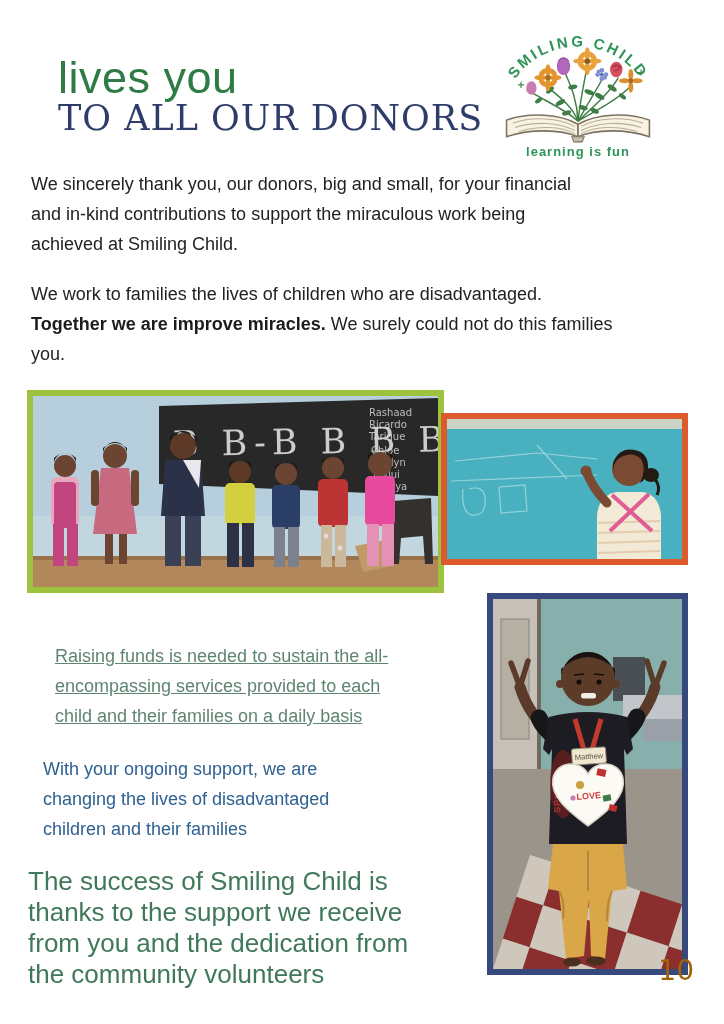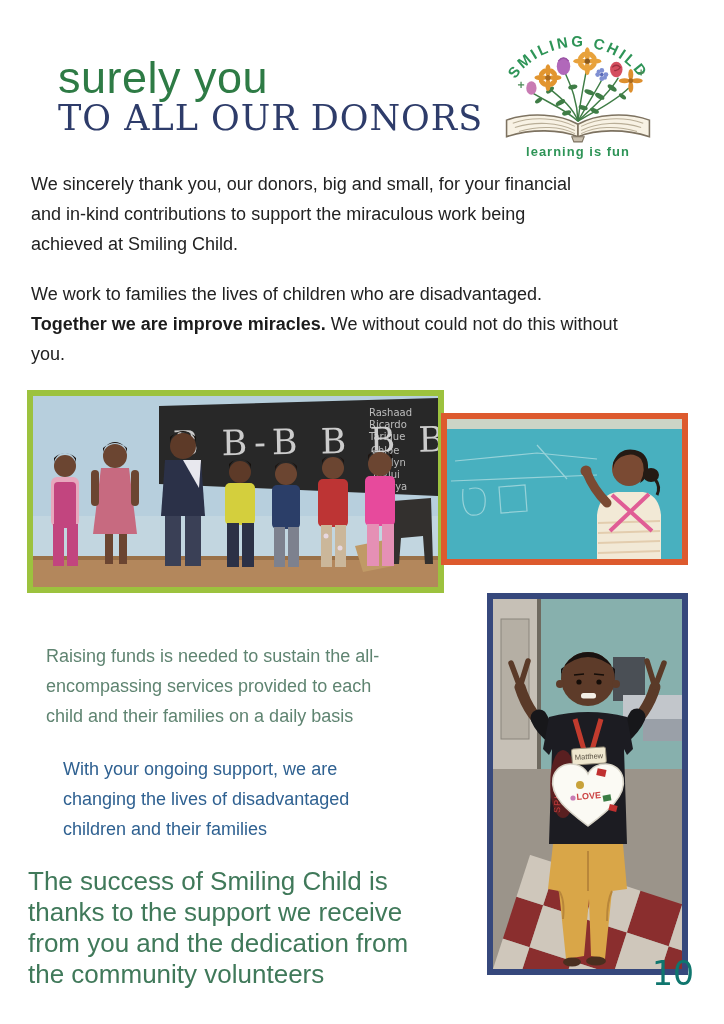--- a/index.html
+++ b/index.html
@@ -16,44 +16,44 @@
     position:absolute;left:58px;top:101px;
     font-family:"DejaVu Serif",serif;font-size:35px;font-weight:400;
     letter-spacing:1px;color:#2e3c6a;line-height:1.0;white-space:nowrap;
   }
   .logo{position:absolute;left:490px;top:28px;width:176px;height:130px;}
   
   .para{position:absolute;font-size:18px;line-height:30px;color:#222;}
   .p1{left:31px;top:169px;width:690px;}
   .p2{left:31px;top:279px;width:690px;}
   .p2 strong{font-weight:700;color:#1c1c1c;}
-  .green-para{left:46px;top:641px;width:420px;color:#5f8471;}
-  .blue-para{left:43px;top:754px;width:420px;color:#2f6191;margin-left:20px;}
+  .green-para{left:55px;top:641px;width:420px;color:#5f8471;text-decoration:underline;}
+  .blue-para{left:43px;top:754px;width:420px;color:#2f6191;}
   .quote{
     position:absolute;left:28px;top:866px;width:444px;text-align:left;
     font-size:26px;line-height:31px;color:#40795a;
   }
   
   .photo{position:absolute;box-sizing:border-box;}
   .photo svg{display:block;width:100%;height:100%;}
   .photo-classroom{left:27px;top:390px;width:417px;height:203px;border:6px solid #9cc23e;}
   .photo-girl{left:441px;top:413px;width:247px;height:152px;border:6px solid #dd5a2e;z-index:2;}
   .photo-boy{left:487px;top:593px;width:201px;height:382px;border:6px solid #36487c;}
   
   .page-number{
-    position:absolute;right:30px;top:954px;font-size:33px;color:#0f766e;
+    position:absolute;right:30px;top:954px;font-size:28px;color:#a16207;
     font-family:"DejaVu Sans",sans-serif;
   }
 </style>
 </head>
 <body>
 
 <div class="page">
 
-  <div class="title-script">surely you</div>
+  <div class="title-script">lives you</div>
   <div class="title-caps">TO ALL OUR DONORS</div>
 
   <div class="logo">
     <svg viewBox="0 0 170 128">
       <defs>
         <path id="arcPath" d="M 14 84 A 71 66 0 0 1 156 84" fill="none"></path>
       </defs>
 
       <text font-family="Liberation Sans,sans-serif" font-size="14.5" font-weight="bold" fill="#2e9457" letter-spacing="2.6">
         <textPath href="#arcPath" startOffset="50%" text-anchor="middle">SMILING CHILD</textPath>
@@ -141,21 +141,21 @@
       </g>
 
       <text x="85" y="124" text-anchor="middle" font-family="Liberation Sans,sans-serif" font-size="12.5" font-weight="bold" letter-spacing="1" fill="#2e9457">learning is fun</text>
     </svg>
   </div>
 
   <div class="para p1">We sincerely thank you, our donors, big and small, for your financial<br>and in-kind contributions to support the miraculous work being<br>achieved at Smiling Child.</div>
 
   <div class="para p2">
     <span>We work to families the lives of children who are disadvantaged.</span><br>
-    <strong>Together we are improve miracles.</strong><span> We without could not do this without</span><br>
+    <strong>Together we are improve miracles.</strong><span> We surely could not do this families</span><br>
     <span>you.</span>
   </div>
 
   <div class="photo photo-classroom">
     <svg viewBox="0 0 405 191" preserveAspectRatio="none">
       <rect width="405" height="191" fill="#b7cfdd"></rect>
       <rect y="120" width="405" height="50" fill="#c2d6e0"></rect>
       <rect y="163" width="405" height="28" fill="#b3875c"></rect>
       <rect y="160" width="405" height="4" fill="#9a7148"></rect>
 

